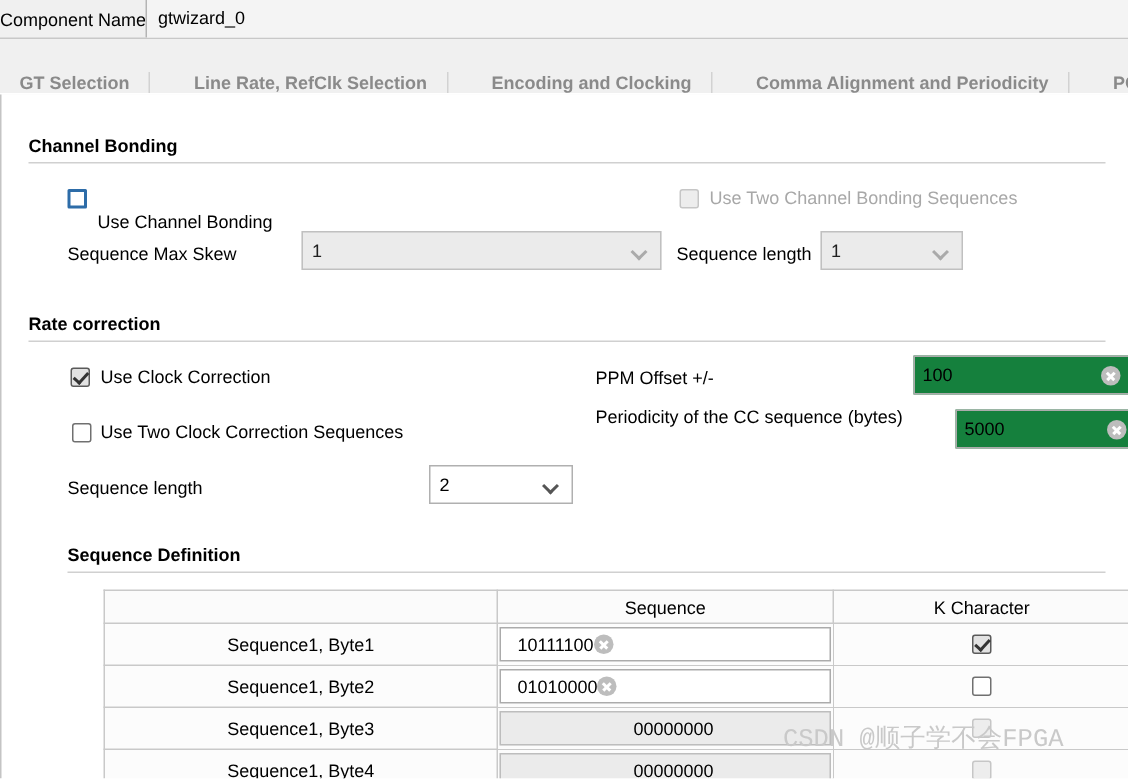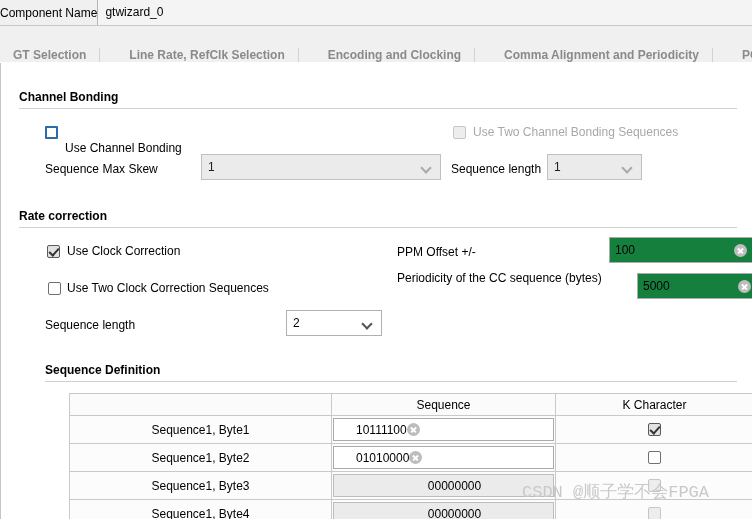--- a/index.html
+++ b/index.html
@@ -232,21 +232,21 @@
   .inner-field {
     position: absolute;
     left: 1px;
     right: 1px;
     top: 2px;
     bottom: 2px;
     border: 1px solid #ababab;
     background: #ffffff;
     display: flex;
     align-items: center;
-    padding-left: 22px;
+    padding-left: 11px;
     box-sizing: border-box;
     font-size: 12px;
     color: #000;
   }
   .inner-field.disabled {
     background: #ebebeb;
     border: 1px solid #bdbdbd;
     justify-content: center;
   }
   .k-box {

